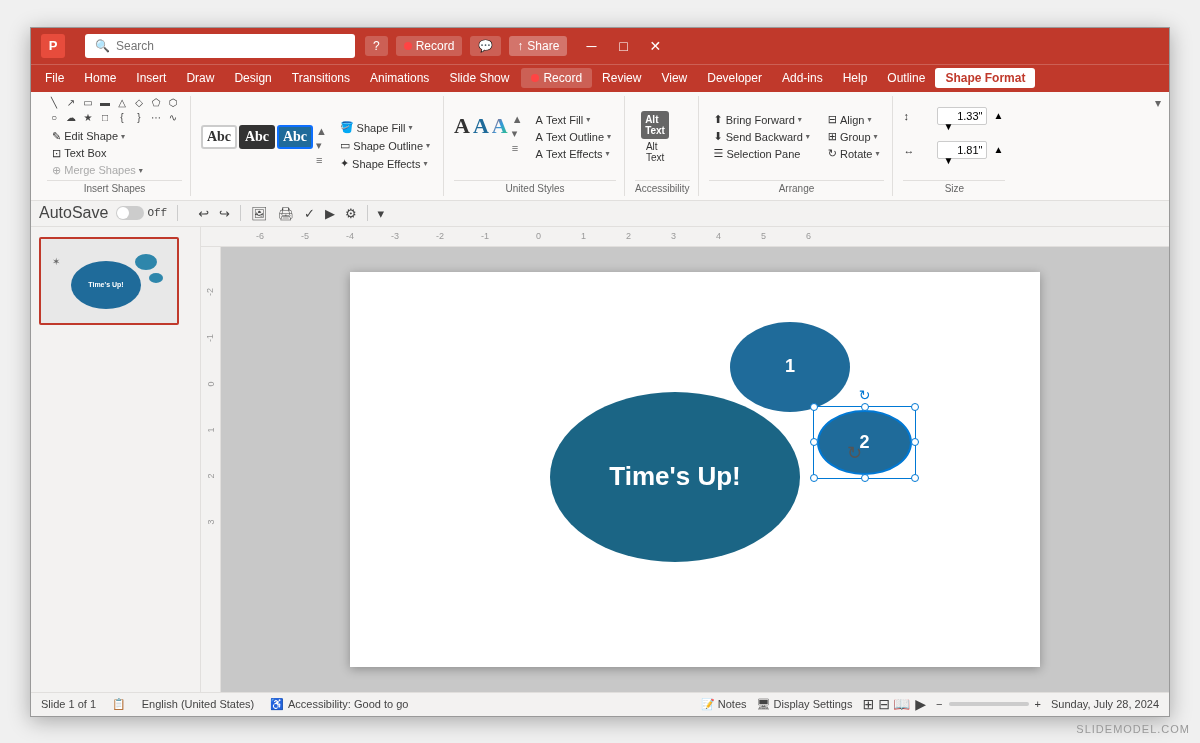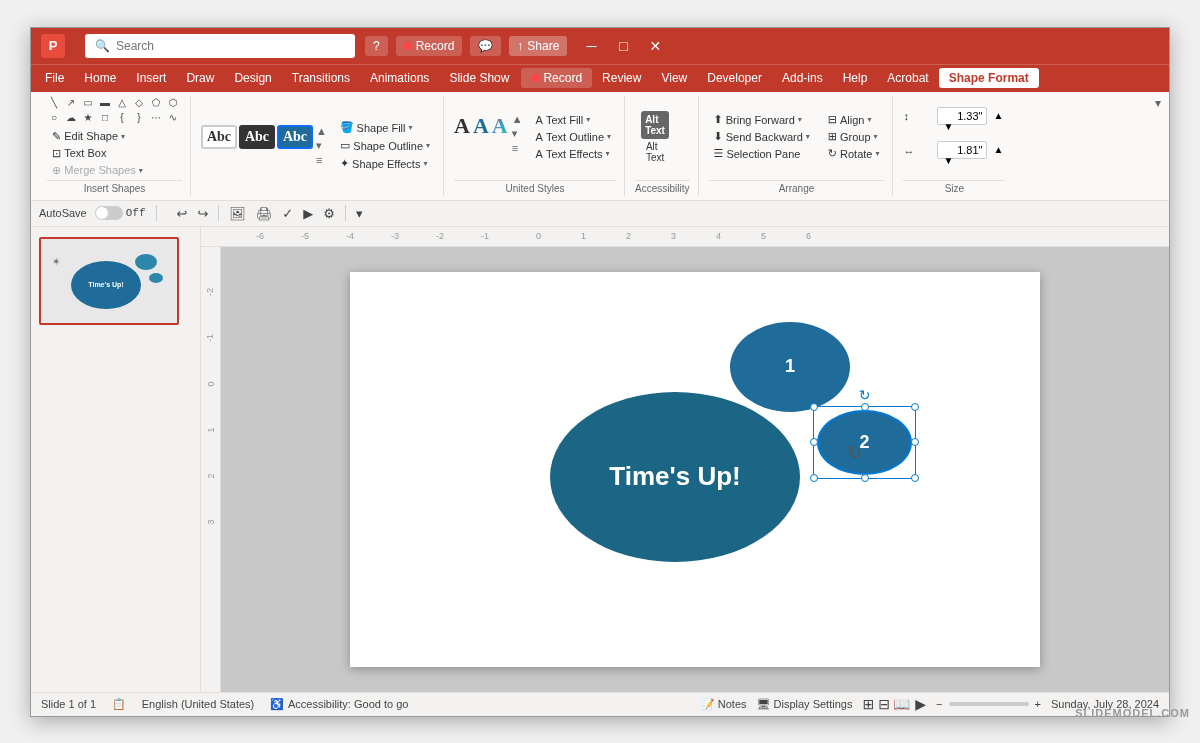--- a/index.html
+++ b/index.html
@@ -49,21 +49,21 @@
     .dropdown-arrow { font-size: 8px; color: #666; }
 
     
     .size-inputs { display: flex; flex-direction: column; gap: 4px; }
     .size-input-row { display: flex; align-items: center; gap: 4px; }
     .size-input-row span { font-size: 11px; color: #333; width: 30px; }
     .size-input-box { border: 1px solid #ccc; border-radius: 2px; width: 50px; height: 18px; text-align: right; font-size: 11px; padding: 0 4px; }
 
     
     .autosave-bar { background: #f3f2f1; border-bottom: 1px solid #e1dfdd; height: 26px; display: flex; align-items: center; padding: 0 8px; gap: 8px; flex-shrink: 0; }
-    .autosave-label { font-size: 11px; color: #444; }
+    .autosave-label { font-size: 16px; color: #444; }
     .toggle-switch { display: flex; align-items: center; gap: 3px; }
     .toggle-track { width: 28px; height: 14px; background: #ccc; border-radius: 7px; cursor: pointer; position: relative; }
     .toggle-knob { width: 12px; height: 12px; background: white; border-radius: 50%; position: absolute; top: 1px; left: 1px; }
     .toggle-off-label { font-size: 11px; color: #444; font-family: Liberation Mono, monospace; }
     .toolbar-icons { display: flex; align-items: center; gap: 6px; margin-left: 8px; }
     .tb-icon { cursor: pointer; font-size: 13px; color: #444; padding: 2px; border-radius: 2px; }
     .separator { width: 1px; height: 16px; background: #ccc; margin: 0 2px; }
 
     
     .main-area { display: flex; flex: 1; overflow: hidden; }
@@ -117,21 +117,21 @@
     .status-zoom { display: flex; align-items: center; gap: 6px; }
     .zoom-slider { width: 80px; height: 4px; background: #ccc; border-radius: 2px; cursor: pointer; }
     
     
     .ribbon-expand { position: absolute; right: 8px; top: 4px; background: none; border: none; cursor: pointer; font-size: 12px; color: #666; }
     
     
     .alt-text-btn { display: flex; flex-direction: column; align-items: center; cursor: pointer; padding: 3px 6px; border-radius: 3px; gap: 2px; }
     .alt-text-icon { width: 28px; height: 28px; background: #666; border-radius: 3px; display: flex; align-items: center; justify-content: center; color: white; font-size: 11px; }
 
-    .watermark { position: fixed; bottom: 24px; right: 10px; font-size: 11px; color: #999; letter-spacing: 1px; font-weight: 700; }
+    .watermark { position: fixed; bottom: 8px; right: 10px; font-size: 11px; color: #999; letter-spacing: 1px; font-weight: 400; }
   </style>
 </head>
 <body>
 
 <div class="app-window">
 
   <div class="title-bar">
     <div class="title-bar-logo">P</div>
     <div class="title-bar-search">
       <span class="search-icon-span">🔍</span>
@@ -167,21 +167,21 @@
     <div class="menu-item">Slide Show</div>
     <div class="record-btn-menu">
       <span class="record-dot"></span>
       Record
     </div>
     <div class="menu-item">Review</div>
     <div class="menu-item">View</div>
     <div class="menu-item">Developer</div>
     <div class="menu-item">Add-ins</div>
     <div class="menu-item">Help</div>
-    <div class="menu-item">Acrobat</div>
+    <div class="menu-item">Outline</div>
     <div class="menu-item active">Shape Format</div>
   </div>
 
   <div class="ribbon" style="position:relative;">
     <div class="ribbon-content">
 
       <div class="ribbon-group">
         <div class="ribbon-group-items">
           <div style="display:flex; flex-direction:column; gap:2px;">
             <div class="insert-shapes-grid">

